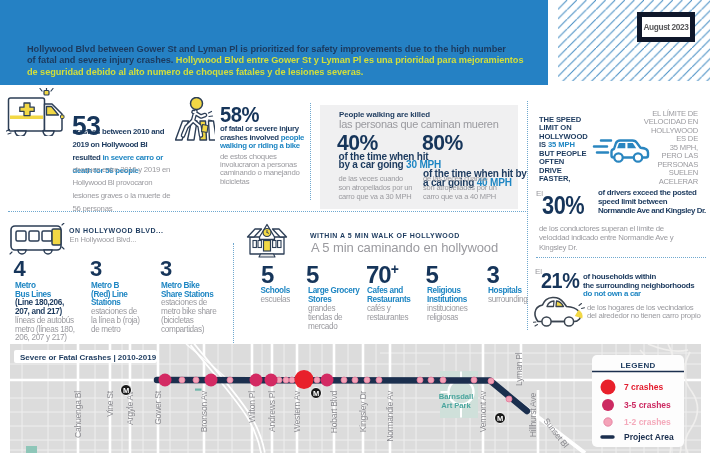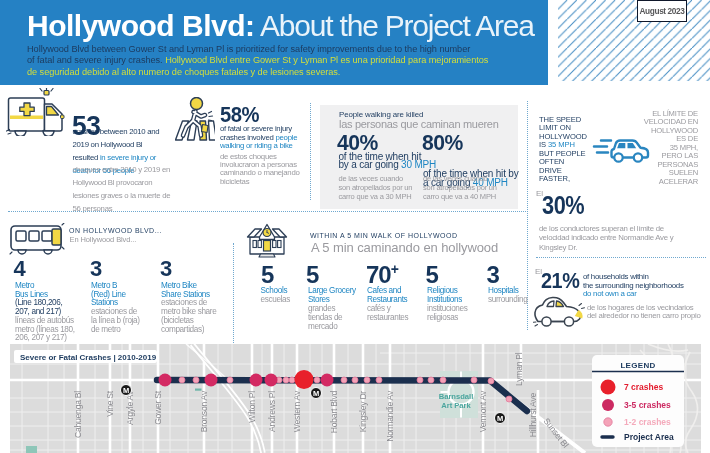--- a/index.html
+++ b/index.html
@@ -1,20 +1,20 @@
 <!DOCTYPE html>
 <html><head><meta charset="utf-8">
 <style>
   html,body{margin:0;padding:0}
   #page{position:relative;width:710px;height:453px;background:#fff;font-family:"Liberation Sans",sans-serif;overflow:hidden}
   .abs{position:absolute}
   .navy{color:#1c3a5e}
   .blue{color:#1e86c3}
   .gray{color:#9a9a9f}
-  .b{font-weight:normal}
+  .b{font-weight:bold}
   .big{font-weight:bold;color:#16355a;line-height:1;transform-origin:0 0;letter-spacing:-0.5px}
   .s85{font-size:7.8px;line-height:13px;letter-spacing:-0.28px}
   .s8{font-size:10px;line-height:8.9px;letter-spacing:-0.2px}
   .s9{font-size:7.9px;line-height:8.9px;letter-spacing:-0.3px}
   .r2{font-size:8.2px;line-height:8.8px;letter-spacing:-0.35px}
   .dot-h{border-top:1.6px dotted #6fa8cf}
   .dot-v{border-left:1.6px dotted #6fa8cf}
 </style></head>
 <body>
 <div id="page">
@@ -23,42 +23,41 @@
 
 <svg class="abs" style="left:548px;top:0" width="162" height="84">
 <defs>
         <pattern id="hh" width="9.6" height="9.6" patternUnits="userSpaceOnUse">
 <line x1="-2" y1="11.6" x2="11.6" y2="-2" stroke="#4a90c4" stroke-width="1.1"></line>
 </pattern>
       </defs>
 <rect x="10" y="0" width="152" height="81" fill="url(#hh)"></rect>
 </svg>
 
-<div class="abs" style="left:637px;top:0;width:48px;height:20px;background:#fff;border:1px solid #0f172a;display:flex;align-items:center;justify-content:center;font-size:8.3px;font-weight:bold;color:#58585a;letter-spacing:-0.4px">August 2023</div>
-
-<div class="abs" style="left:27px;top:11px;font-size:30px;line-height:30px;color:#fff;white-space:nowrap"><span style="font-weight:bold;letter-spacing:-0.5px">Hollywood Blvd:</span><span style="color:#e9f3fa;letter-spacing:-1.2px"> About the Project Area</span></div>
+<div class="abs" style="left:637px;top:12px;width:48px;height:20px;background:#fff;border:5px solid #0f172a;display:flex;align-items:center;justify-content:center;font-size:8.3px;font-weight:bold;color:#58585a;letter-spacing:-0.4px">August 2023</div>
+
 
 <div class="abs b" style="left:27px;top:43.5px;font-size:9.2px;line-height:11.6px;letter-spacing:-0.05px;color:#1c3a5e;white-space:nowrap">Hollywood Blvd between Gower St and Lyman Pl is prioritized for safety improvements due to the high number<br>of fatal and severe injury crashes. <span style="color:#d3df3a">Hollywood Blvd entre Gower St y Lyman Pl es una prioridad para mejoramientos</span><br><span style="color:#d3df3a">de seguridad debido al alto numero de choques fatales y de lesiones severas.</span></div>
 
 <svg class="abs" style="left:6px;top:88px" width="60" height="48" viewBox="0 0 60 48">
 <path d="M36 3 l-2 -2.5 M40.5 1.5 v-1.5 M45 3 l2 -2.5" stroke="#2c3e56" stroke-width="1.2" stroke-linecap="round" fill="none"></path>
 <rect x="38" y="2.5" width="5" height="4.5" rx="1" fill="#f2d845" stroke="#2c3e56" stroke-width="1.2"></rect>
 <rect x="2.5" y="10" width="36" height="33" rx="2" fill="#fff" stroke="#2c3e56" stroke-width="1.5"></rect>
 <path d="M38.5 16 h7.5 l10 10 v15 a2 2 0 0 1 -2 2 h-15.5 z" fill="#fff" stroke="#2c3e56" stroke-width="1.5" stroke-linejoin="round"></path>
 <rect x="4" y="27.5" width="33" height="3.5" fill="#f2d845"></rect>
 <path d="M40.5 18.5 h5 l7 8.5 h-12 z" fill="#f2d845" stroke="#2c3e56" stroke-width="1.3" stroke-linejoin="round"></path>
 <path d="M18 15 h6 v4.2 h4.2 v4.2 h-4.2 v4.2 h-6 v-4.2 h-4.2 v-4.2 h4.2 z" fill="#f2d845" stroke="#2c3e56" stroke-width="1.3" stroke-linejoin="round"></path>
 <rect x="54.5" y="27" width="3.5" height="3.5" rx="1" fill="#f2d845" stroke="#2c3e56" stroke-width="1"></rect>
 <path d="M9 43 a5.5 5.5 0 0 0 11 0 z" fill="#fff" stroke="#2c3e56" stroke-width="1.5"></path>
 <path d="M37 43 a5.5 5.5 0 0 0 11 0 z" fill="#fff" stroke="#2c3e56" stroke-width="1.5"></path>
 <path d="M3.5 41.5 l-3 1.5 M5 45 l-3 1" stroke="#2c3e56" stroke-width="1.2" stroke-linecap="round"></path>
 </svg>
 
 <div class="abs big" style="left:72px;top:112px;font-size:28px;transform:scaleX(0.94)">53</div>
-<div class="abs b s85 navy" style="left:72.5px;top:125px">crashes between 2010 and<br>2019 on Hollywood Bl<br>resulted <span class="blue">in severe injury or</span><br><span class="blue">death for 56 people</span></div>
+<div class="abs b s85 navy" style="left:72.5px;top:125px">crashes between 2010 and<br>2019 on Hollywood Bl<br>resulted <span class="blue">in severe carro or</span><br><span class="blue">death for 56 people</span></div>
 <div class="abs s85 gray" style="left:72.5px;top:163px">choques entre 2010 y 2019 en<br>Hollywood Bl provocaron<br>lesiones graves o la muerte de<br>56 personas</div>
 
 <svg class="abs" style="left:175px;top:97px" width="40" height="46" viewBox="0 0 40 46">
 <g stroke="#2c3e56" stroke-width="1.4" fill="#fff" stroke-linejoin="round">
 <path d="M7.5 24 L13.5 24 L7 43 L0.5 43 z"></path>
 <path d="M16.5 24 L22 24 L19 43 L12.5 43 z"></path>
 <path d="M25 24 L30.5 24 L31.5 43 L25 43 z" fill="#f2d845"></path>
 <path d="M33.5 24 L38.5 24 L41.5 43 L34.5 43 z"></path>
 </g>
 <circle cx="21.5" cy="6.5" r="6" fill="#f2d845" stroke="#2c3e56" stroke-width="1.5"></circle>
@@ -96,20 +95,21 @@
 <path d="M28 9 h6.3 v5.3 h-8.2 z" fill="#2a86c0"></path>
 <path d="M36.5 9 h5.3 l3.4 5.3 h-8.7 z" fill="#2a86c0"></path>
 <circle cx="27.5" cy="23.5" r="4.2" fill="#fff" stroke="#2a86c0" stroke-width="2.2"></circle>
 <circle cx="47" cy="23.5" r="4.2" fill="#fff" stroke="#2a86c0" stroke-width="2.2"></circle>
 </svg>
 
 <div class="abs gray" style="left:598px;top:109.7px;width:100px;font-size:7.6px;line-height:8.5px;letter-spacing:-0.2px;text-align:right">EL LÍMITE DE<br>VELOCIDAD EN<br>HOLLYWOOD<br>ES DE<br>35 MPH,<br>PERO LAS<br>PERSONAS<br>SUELEN<br>ACELERAR</div>
 
 <div class="abs gray" style="left:536px;top:189px;font-size:8px">El</div>
 <div class="abs big" style="left:542px;top:193px;font-size:25px;transform:scaleX(0.87)">30%</div>
+<div class="abs b s9 navy" style="left:598px;top:189.3px;line-height:8.85px">of drivers exceed the posted<br>speed limit between<br><span style="letter-spacing:-0.45px">Normandie Ave and Kingsley Dr.</span></div>
 <div class="abs s85 gray" style="left:539px;top:224.2px;line-height:9.2px">de los conductores superan el límite de<br>velocidad indicado entre Normandie Ave y<br>Kingsley Dr.</div>
 
 <div class="abs dot-h" style="left:536px;top:257px;width:170px"></div>
 
 <div class="abs gray" style="left:535px;top:267px;font-size:8px">El</div>
 <div class="abs big" style="left:541px;top:269.9px;font-size:22.5px;transform:scaleX(0.88)">21%</div>
 <div class="abs b s9 navy" style="left:583px;top:273px;line-height:8.6px">of households within<br>the surrounding neighborhoods<br><span class="blue">do not own a car</span></div>
 <div class="abs s85 gray" style="left:587px;top:303.5px;line-height:8.7px">de los hogares de los vecindarios<br>del alrededor no tienen carro propio</div>
 
 <svg class="abs" style="left:533px;top:296px" width="54" height="31" viewBox="0 0 54 31">

